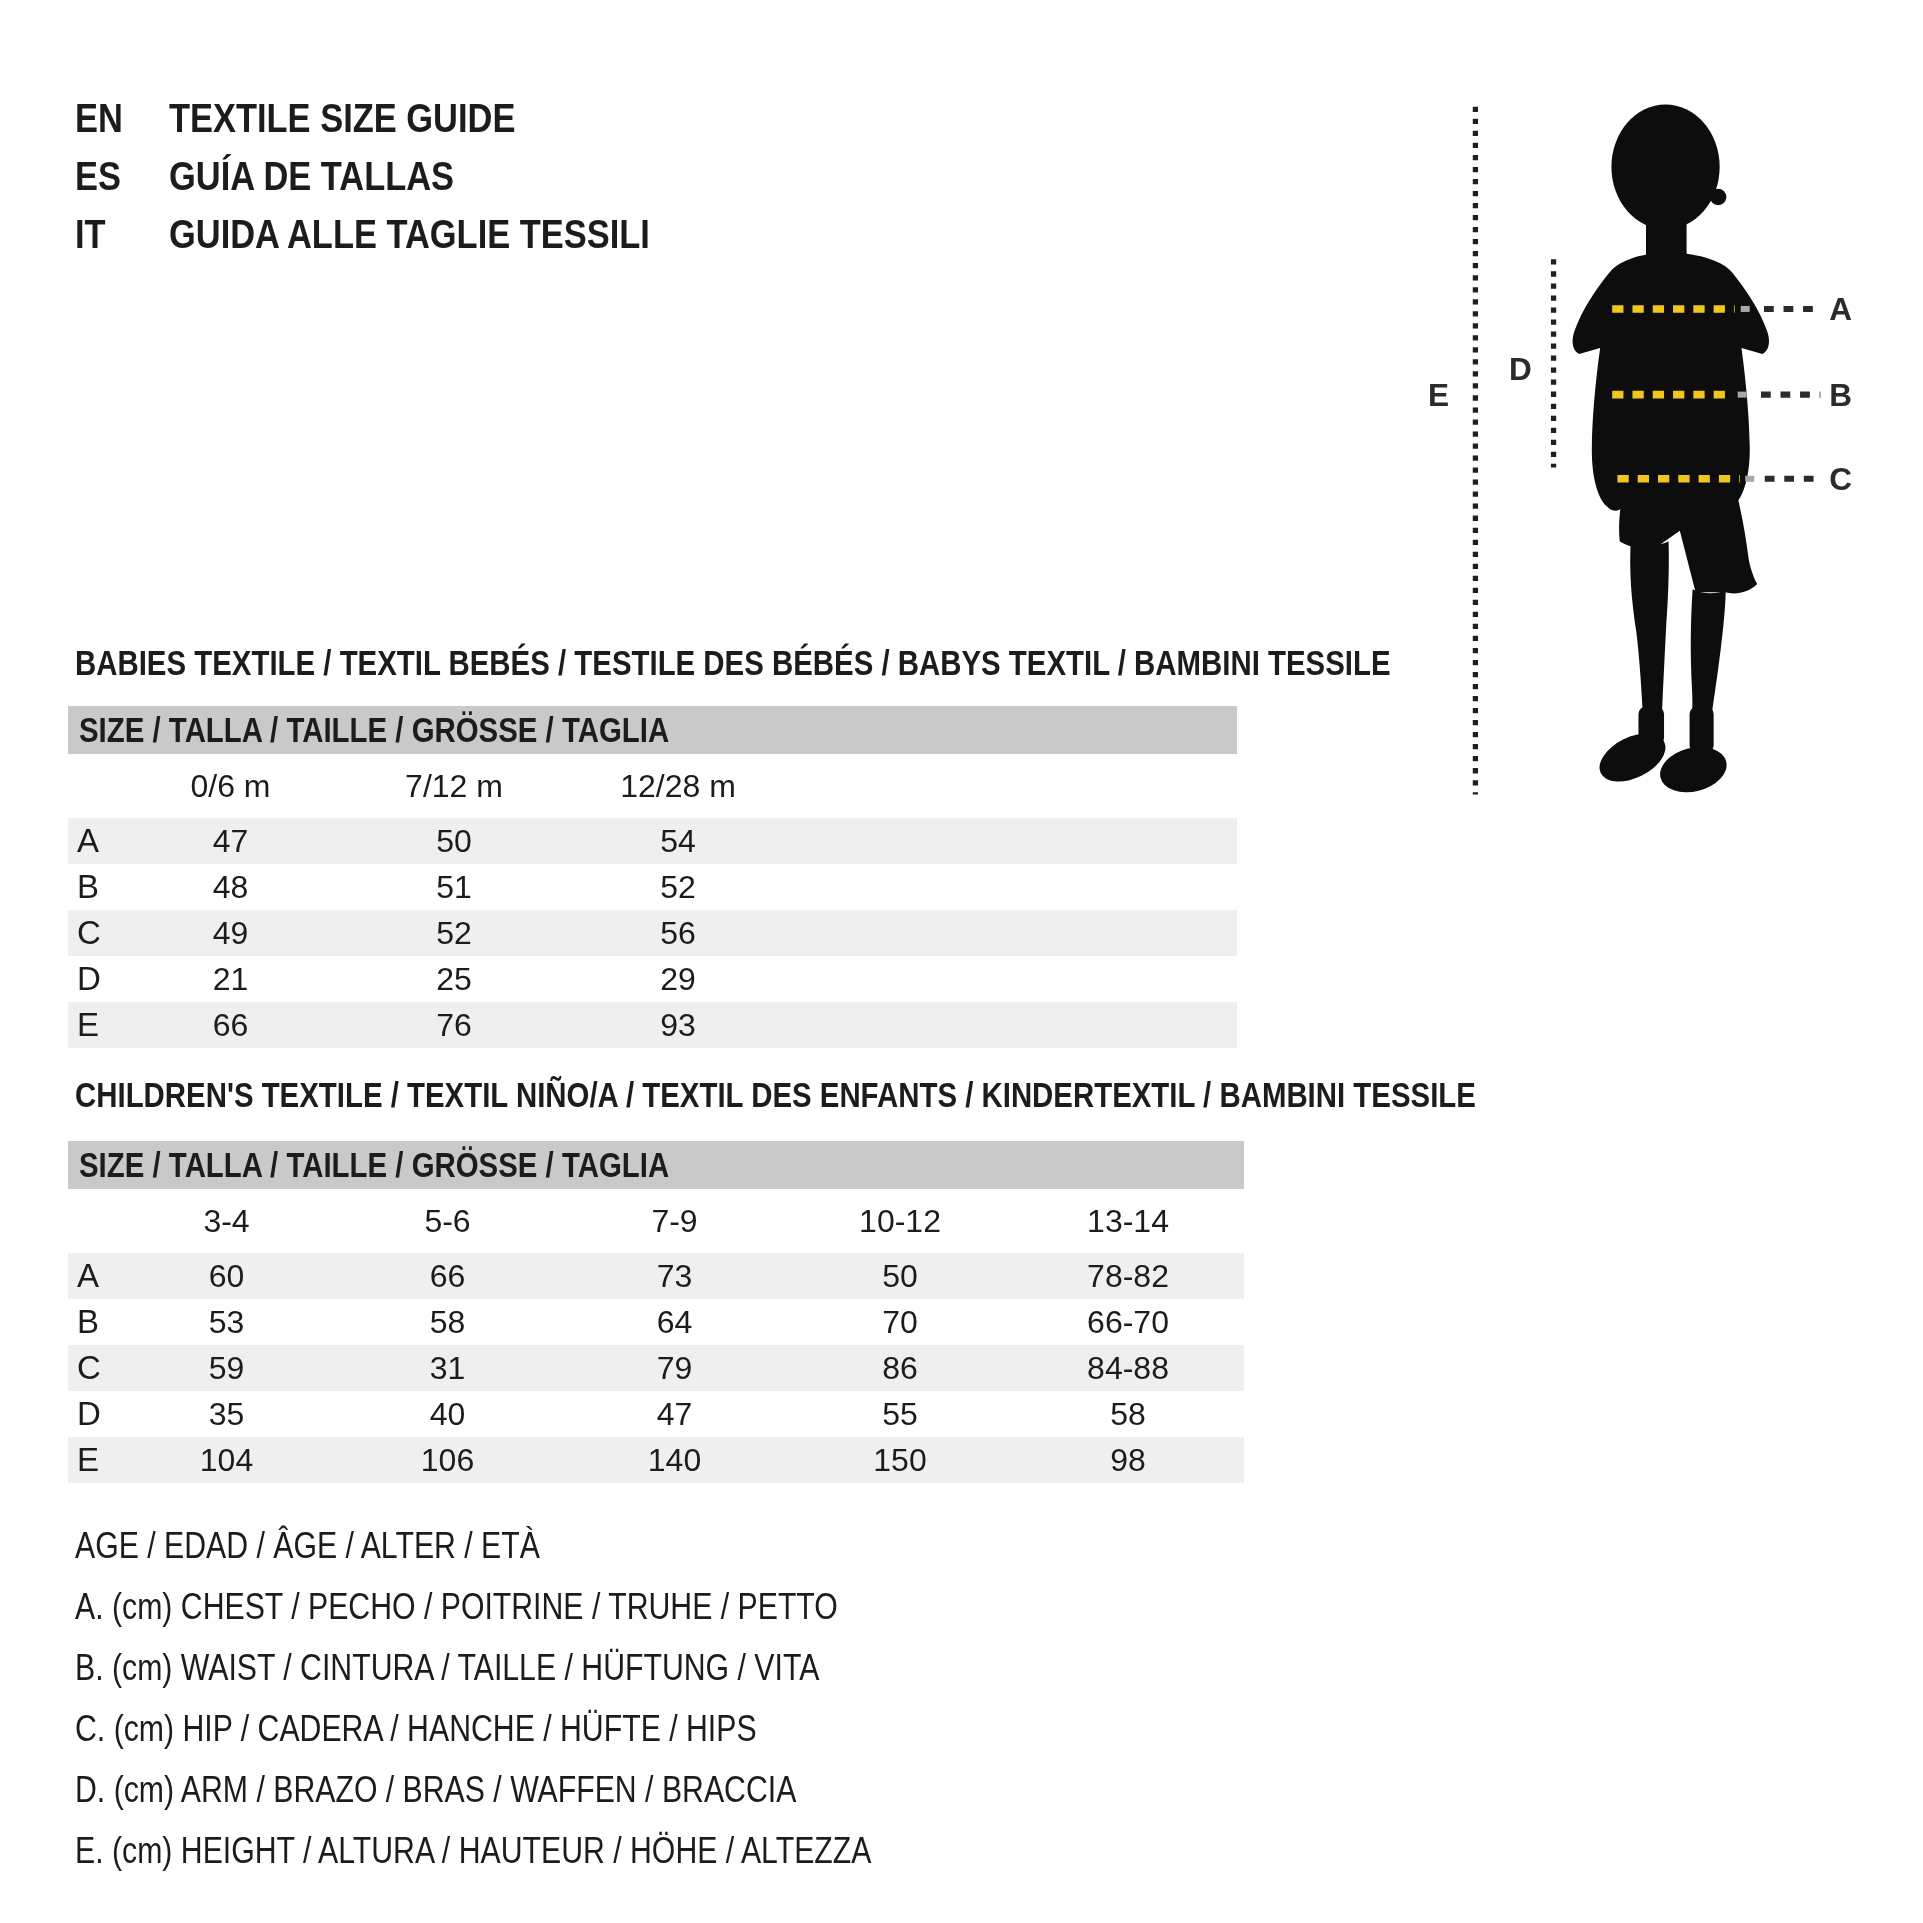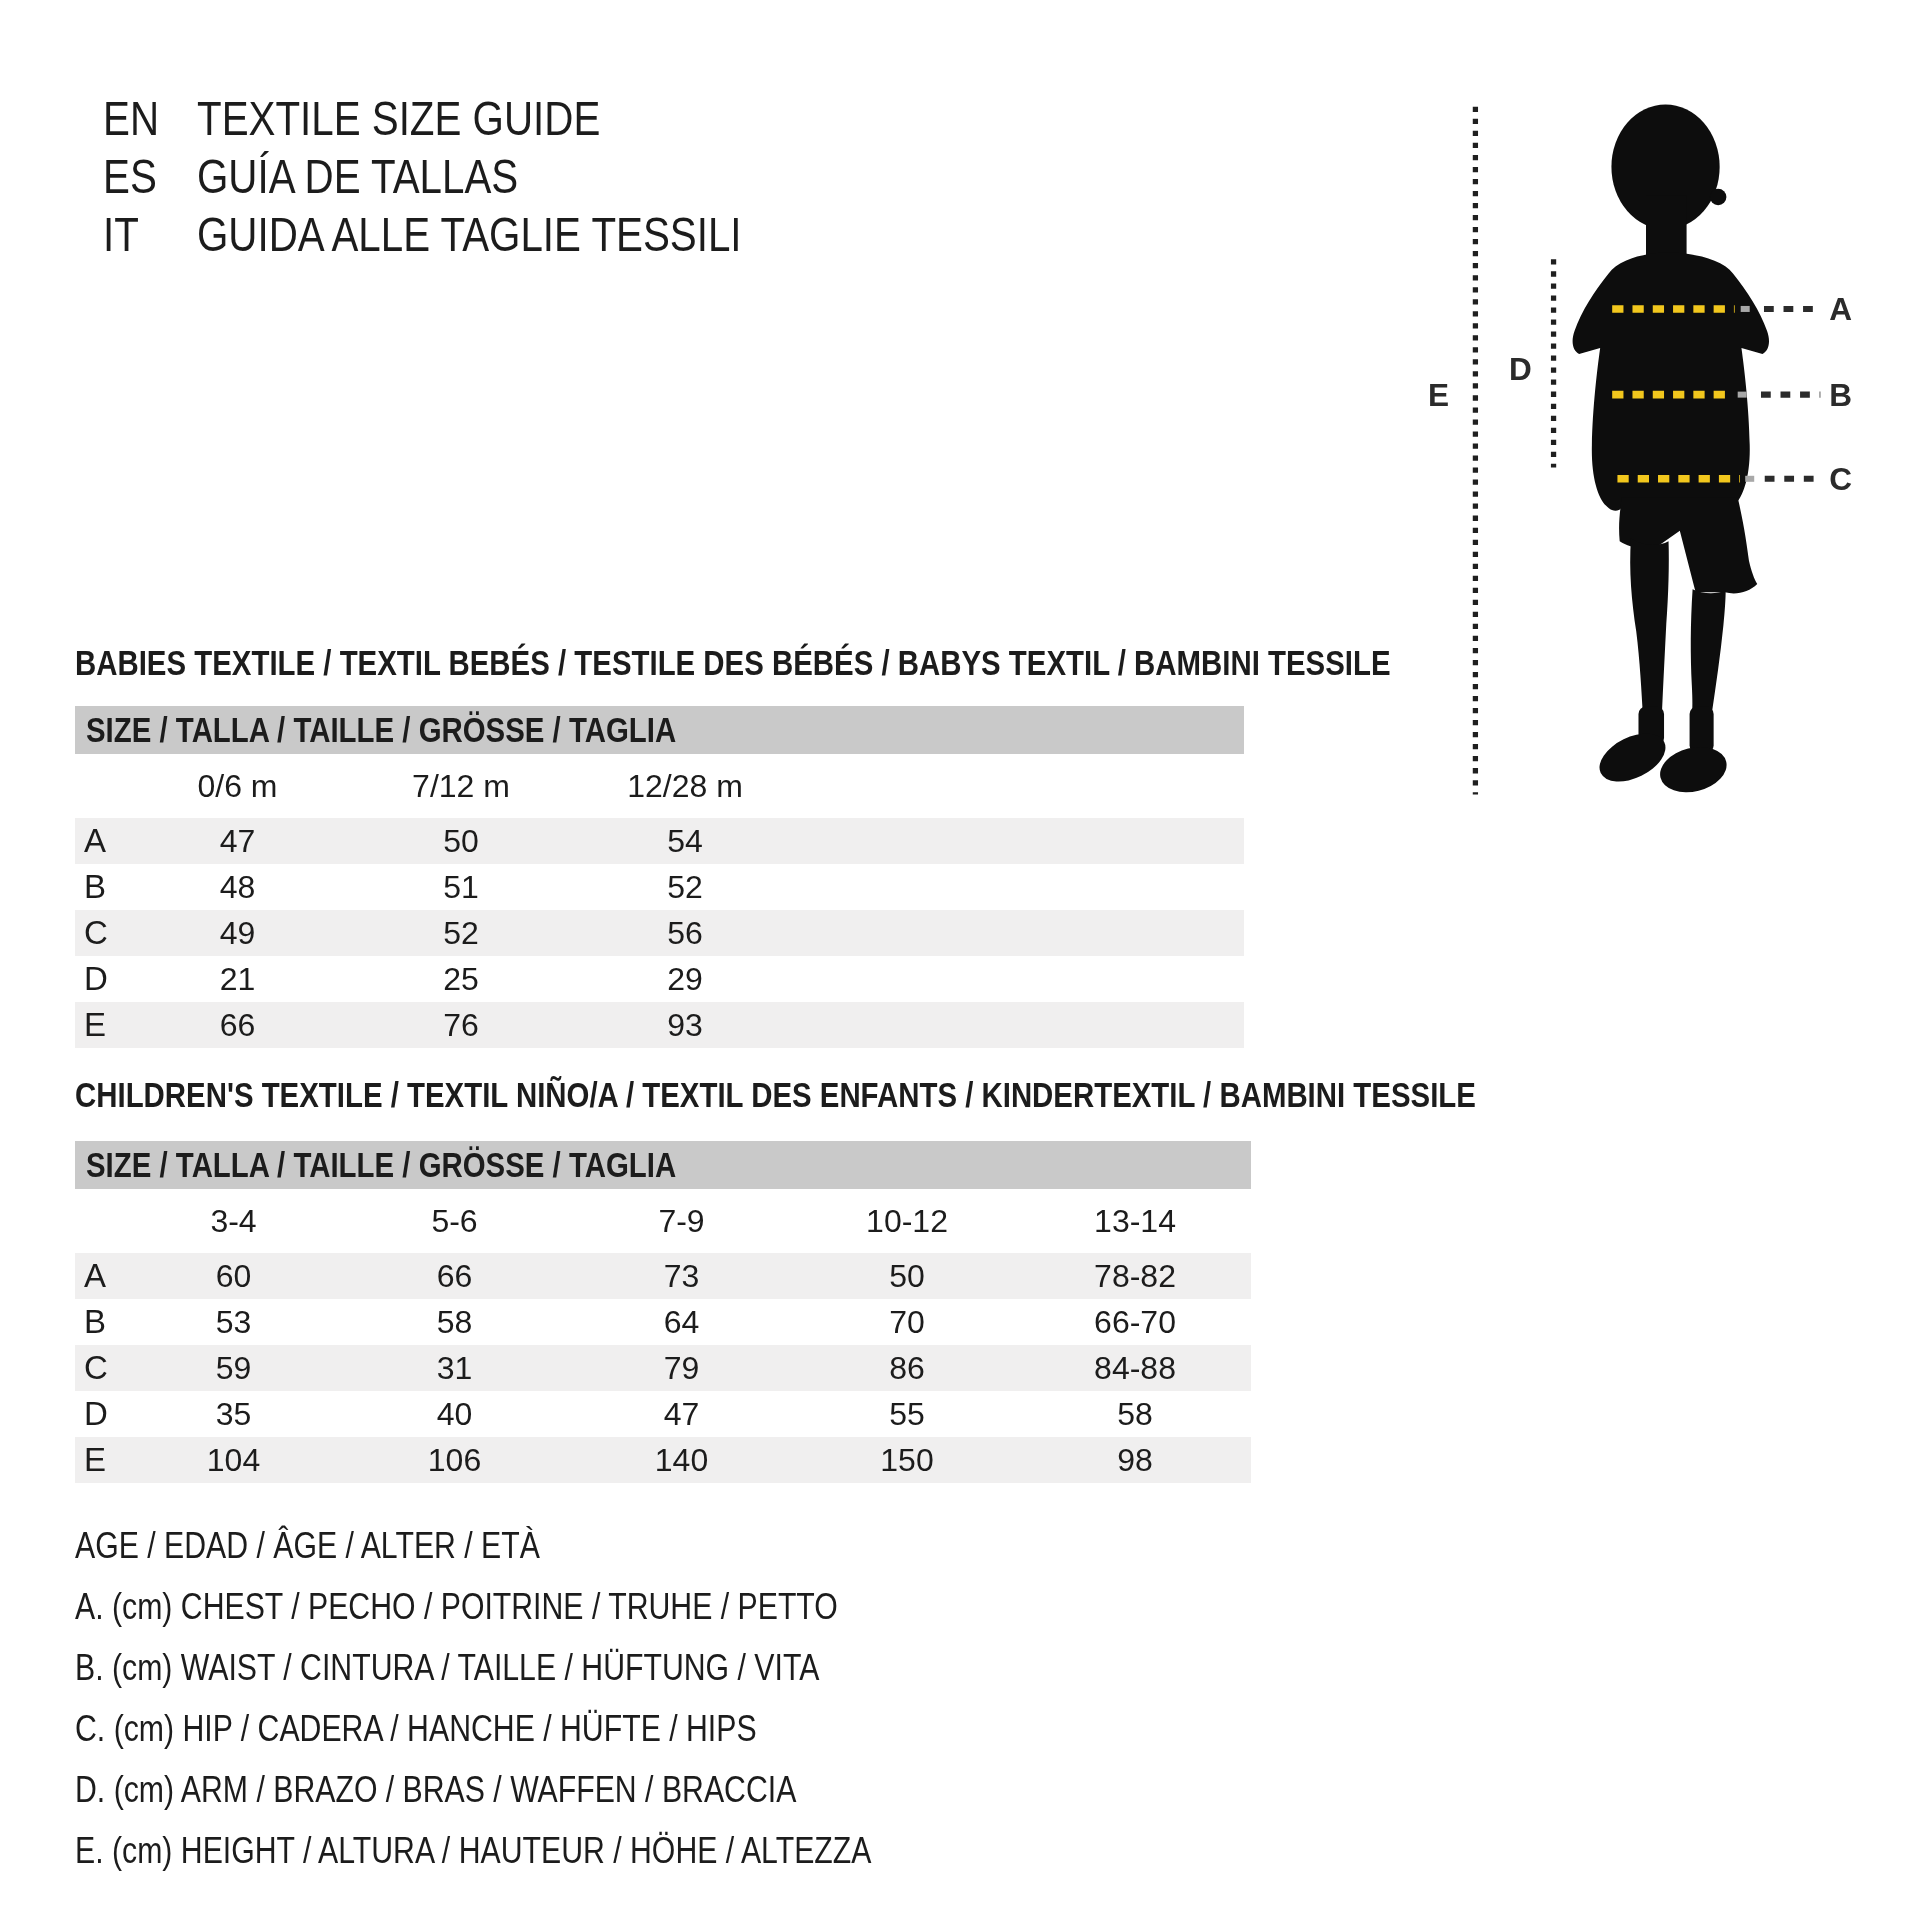--- a/index.html
+++ b/index.html
@@ -4,31 +4,31 @@
 <style>
   html,body{margin:0;padding:0;background:#ffffff;}
   .page{
     position:relative;width:1924px;height:1924px;background:#ffffff;overflow:hidden;
     font-family:"Liberation Sans","DejaVu Sans",sans-serif;color:#1c1c1c;
   }
   .cond{display:inline-block;transform:scaleX(0.84);transform-origin:0 50%;white-space:nowrap;}
 
   
   .lang-block{position:absolute;left:75px;top:89px;}
-  .lang-row{display:flex;align-items:center;height:58px;font-size:48px;font-weight:400;margin-left:28px;}
+  .lang-row{display:flex;align-items:center;height:58px;font-size:41px;font-weight:700;}
   .lang-code{width:94px;flex:0 0 94px;}
 
   
   .section-heading{position:absolute;left:75px;margin:0;font-size:35px;font-weight:700;
     white-space:nowrap;transform:scaleX(0.84);transform-origin:0 0;}
   .babies-heading{top:643px;}
   .children-heading{top:1075px;}
 
   
-  .size-table{position:absolute;left:75px;}
+  .size-table{position:absolute;left:68px;}
   .babies-table{top:706px;width:1169px;}
   .children-table{top:1141px;width:1176px;}
   .header-bar{height:48px;background:#c9c9c9;display:flex;align-items:center;
     padding-left:10.5px;font-size:35px;font-weight:700;box-sizing:border-box;}
   .trow{display:grid;height:46px;align-items:center;}
   .babies-table .trow{grid-template-columns:51px 223px 224px 224px 1fr;}
   .children-table .trow{grid-template-columns:51px 215px 227px 227px 224px 1fr;}
   .thead-row{height:64px;}
   .cell{font-size:32px;text-align:center;}
   .cell.rlabel{text-align:left;padding-left:9px;font-size:33px;}

